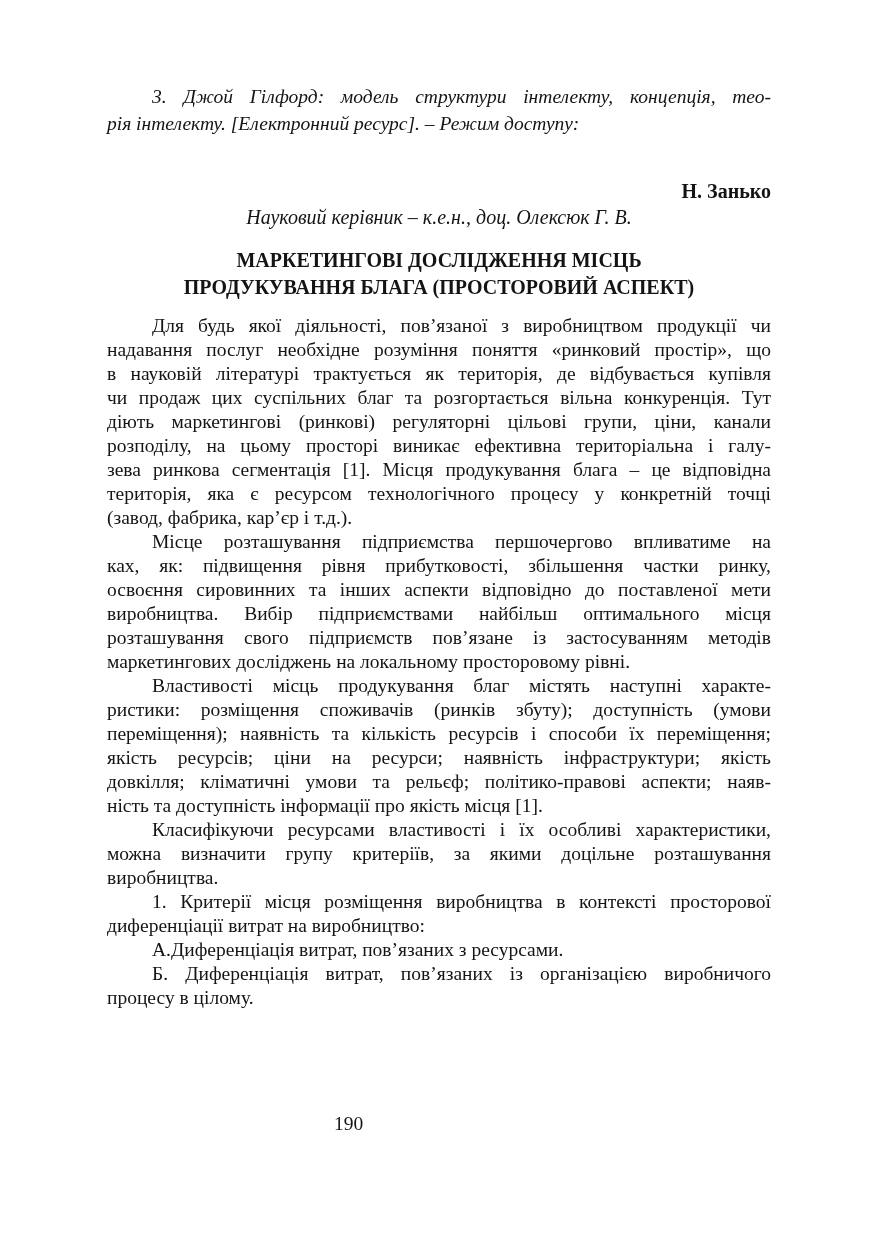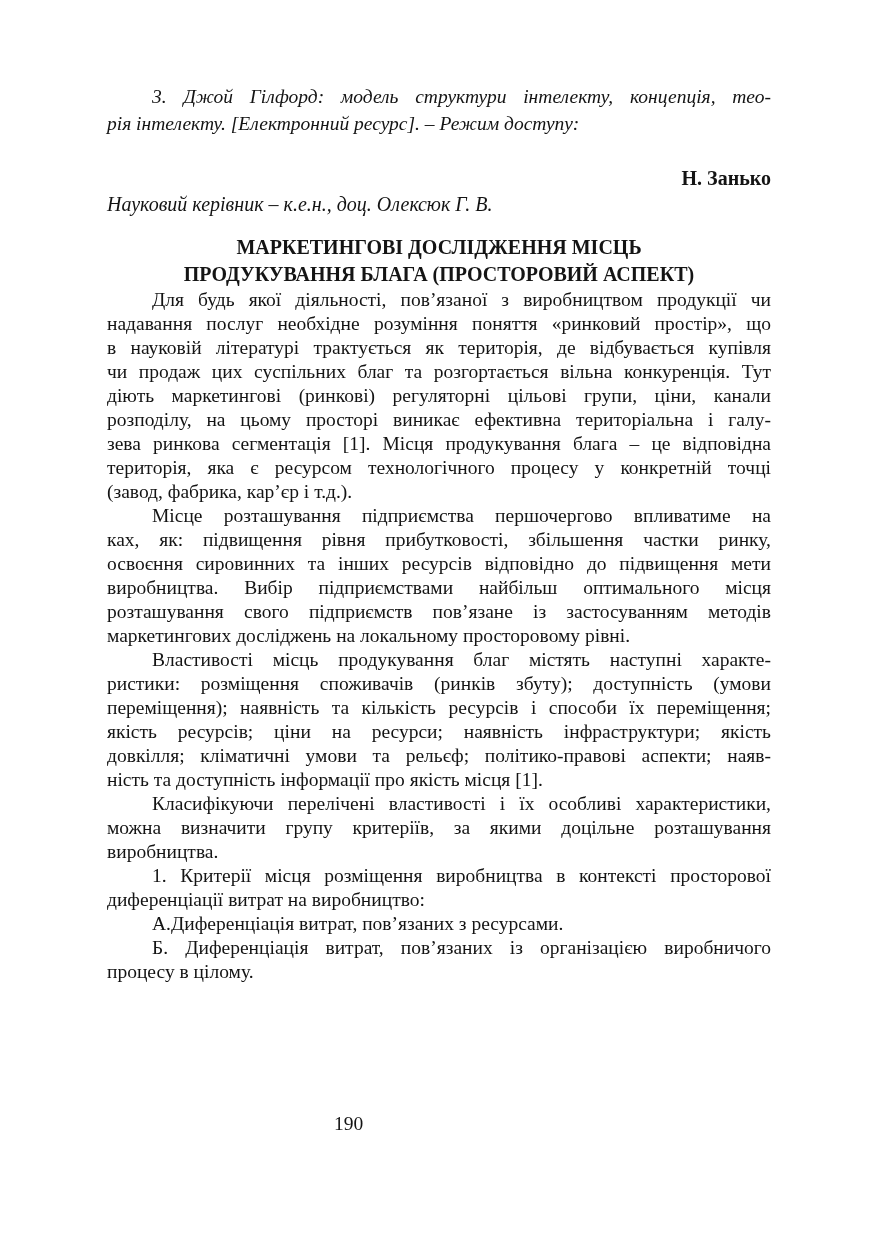--- a/index.html
+++ b/index.html
@@ -25,45 +25,46 @@
   .line:last-child { text-align-last: left; }
   .indent-first .line:first-child { text-indent: 45px; }
 
   .ref-block {
     padding-top: 83px;
     font-size: 19.5px;
     line-height: 27px;
     font-style: italic;
   }
   .author {
-    margin-top: 28px;
+    margin-top: 41px;
     font-size: 20px;
     line-height: 26px;
     font-weight: bold;
     text-align: right;
   }
   .supervisor {
     font-size: 20px;
     line-height: 26px;
     font-style: italic;
-    text-align: left;
+    text-align: center;
   }
   .title-block {
     margin-top: 17px;
     font-size: 20px;
     line-height: 27px;
     font-weight: bold;
   }
   .title-block .line,
   .title-block .line:last-child {
     text-align: left;
     text-align-last: center;
     text-indent: 0;
   }
   .body-block {
+    margin-top: 13px;
     font-size: 19.5px;
     line-height: 24px;
   }
   .paragraph { margin: 0; }
   .page-number {
     position: absolute;
     top: 1112px;
     left: 0;
     width: 697px;
     text-align: center;
@@ -99,35 +100,35 @@
           <div class="line">чи продаж цих суспільних благ та розгортається вільна конкуренція. Тут</div>
           <div class="line">діють маркетингові (ринкові) регуляторні цільові групи, ціни, канали</div>
           <div class="line">розподілу, на цьому просторі виникає ефективна територіальна і галу-</div>
           <div class="line">зева ринкова сегментація [1]. Місця продукування блага – це відповідна</div>
           <div class="line">територія, яка є ресурсом технологічного процесу у конкретній точці</div>
           <div class="line">(завод, фабрика, кар’єр і т.д.).</div>
         </div>
         <div class="paragraph indent-first">
           <div class="line">Місце розташування підприємства першочергово впливатиме на</div>
           <div class="line">ках, як: підвищення рівня прибутковості, збільшення частки ринку,</div>
-          <div class="line">освоєння сировинних та інших ресурсів відповідно до підвищення мети</div>
+          <div class="line">освоєння сировинних та інших аспекти відповідно до поставленої мети</div>
           <div class="line">виробництва. Вибір підприємствами найбільш оптимального  місця</div>
           <div class="line">розташування свого підприємств пов’язане із застосуванням методів</div>
           <div class="line">маркетингових досліджень  на локальному просторовому рівні.</div>
         </div>
         <div class="paragraph indent-first">
           <div class="line">Властивості місць продукування благ містять наступні характе-</div>
           <div class="line">ристики: розміщення споживачів (ринків збуту); доступність (умови</div>
           <div class="line">переміщення); наявність та кількість ресурсів і способи їх переміщення;</div>
           <div class="line">якість ресурсів; ціни на ресурси; наявність інфраструктури; якість</div>
           <div class="line">довкілля; кліматичні умови та рельєф; політико-правові аспекти; наяв-</div>
           <div class="line">ність та доступність інформації про якість місця [1].</div>
         </div>
         <div class="paragraph indent-first">
-          <div class="line">Класифікуючи перелічені властивості і їх особливі характеристики,</div>
+          <div class="line">Класифікуючи ресурсами властивості і їх особливі характеристики,</div>
           <div class="line">можна визначити групу критеріїв, за якими доцільне розташування</div>
           <div class="line">виробництва.</div>
         </div>
         <div class="paragraph indent-first">
           <div class="line">1. Критерії місця розміщення виробництва в контексті просторової</div>
           <div class="line">диференціації витрат на виробництво:</div>
         </div>
         <div class="paragraph indent-first">
           <div class="line">А.Диференціація витрат, пов’язаних з ресурсами.</div>
         </div>

